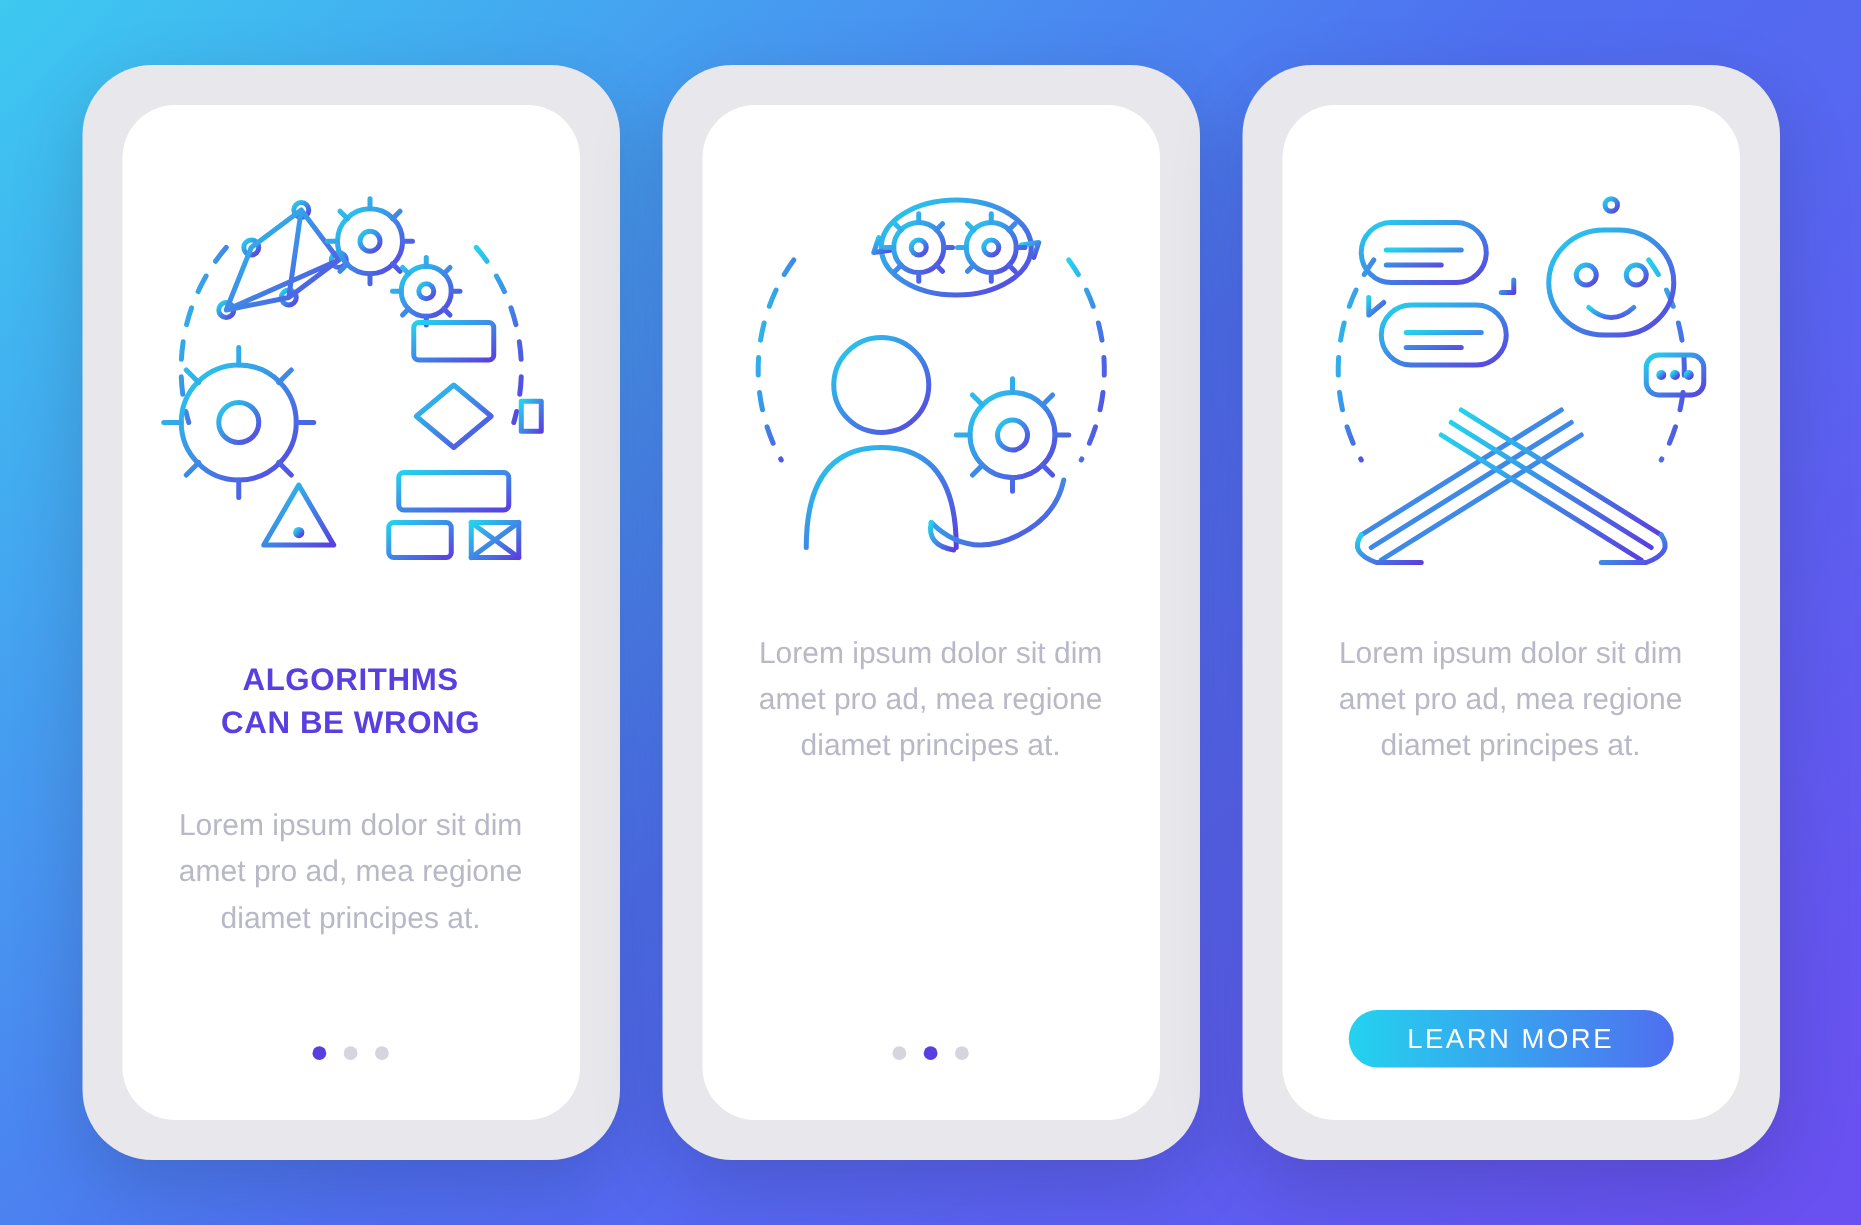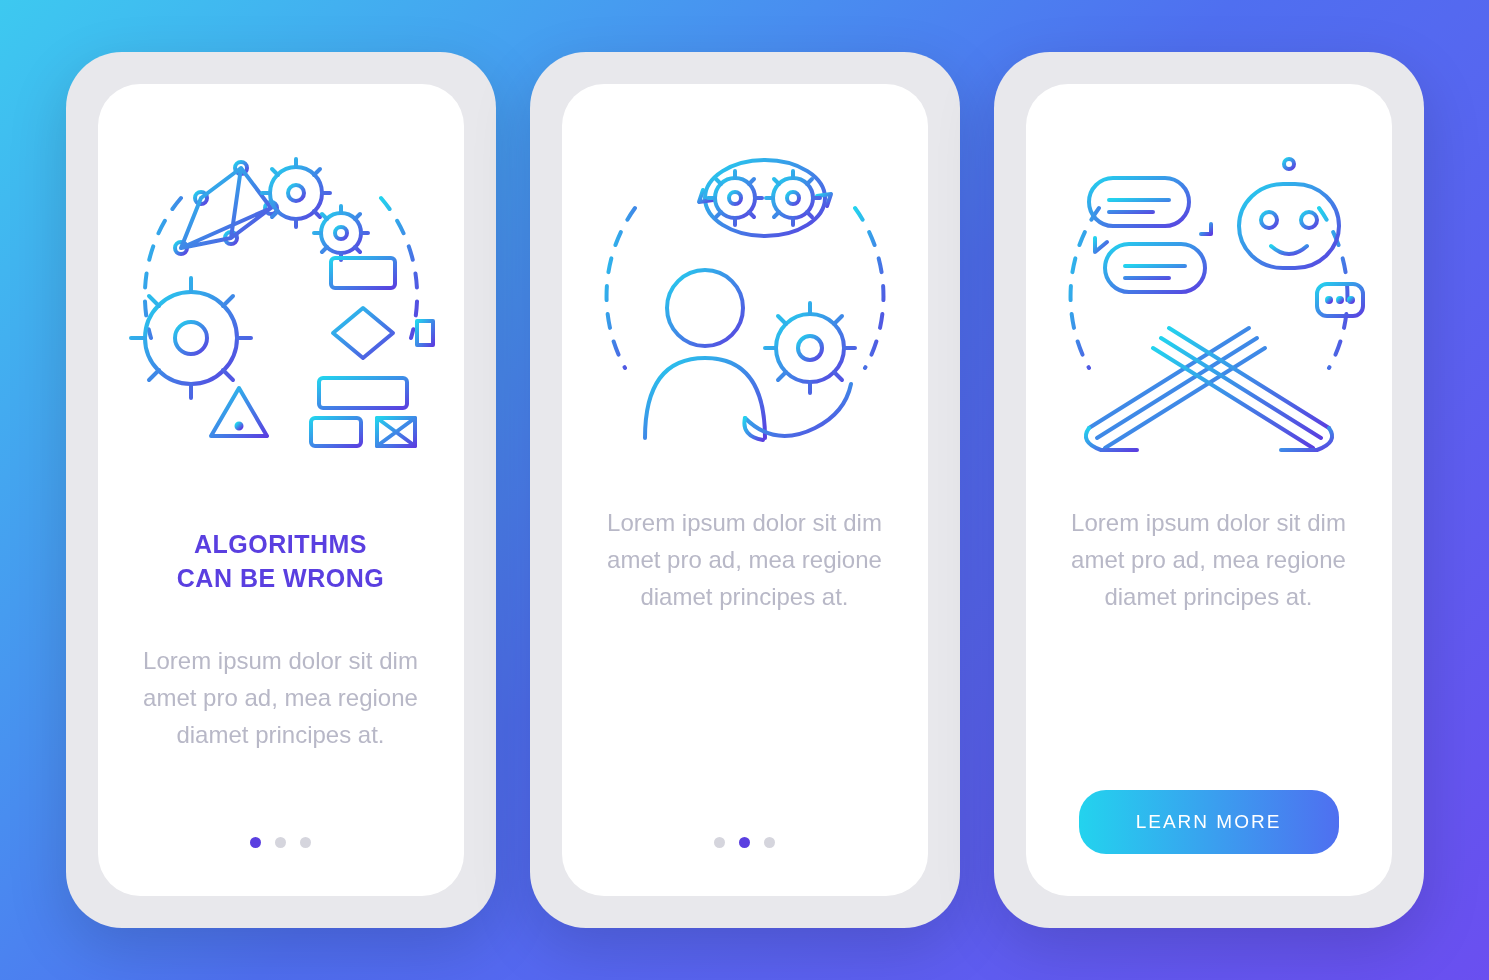--- a/index.html
+++ b/index.html
@@ -54,24 +54,24 @@
     padding-bottom:22px;
   }
   .dot {
     width:11px; height:11px; border-radius:50%;
     background:#d5d5dd;
   }
   .dot.active { background:#5a3fe0; }
   .cta {
     margin-top:auto;
     margin-bottom:16px;
-    width:260px; height:64px;
+    width:260px; height:46px;
     border:none; border-radius:27px;
     background:linear-gradient(90deg,#23d3ee 0%,#4f6ff0 100%);
-    color:#ffffff; font-size:19px; letter-spacing:2px;
+    color:#ffffff; font-size:22px; letter-spacing:2px;
     cursor:pointer;
   }
 </style>
 </head>
 <body>
 
 <div class="phone">
   <div class="screen">
     <div class="illus">
       <svg viewBox="0 0 320 320">

